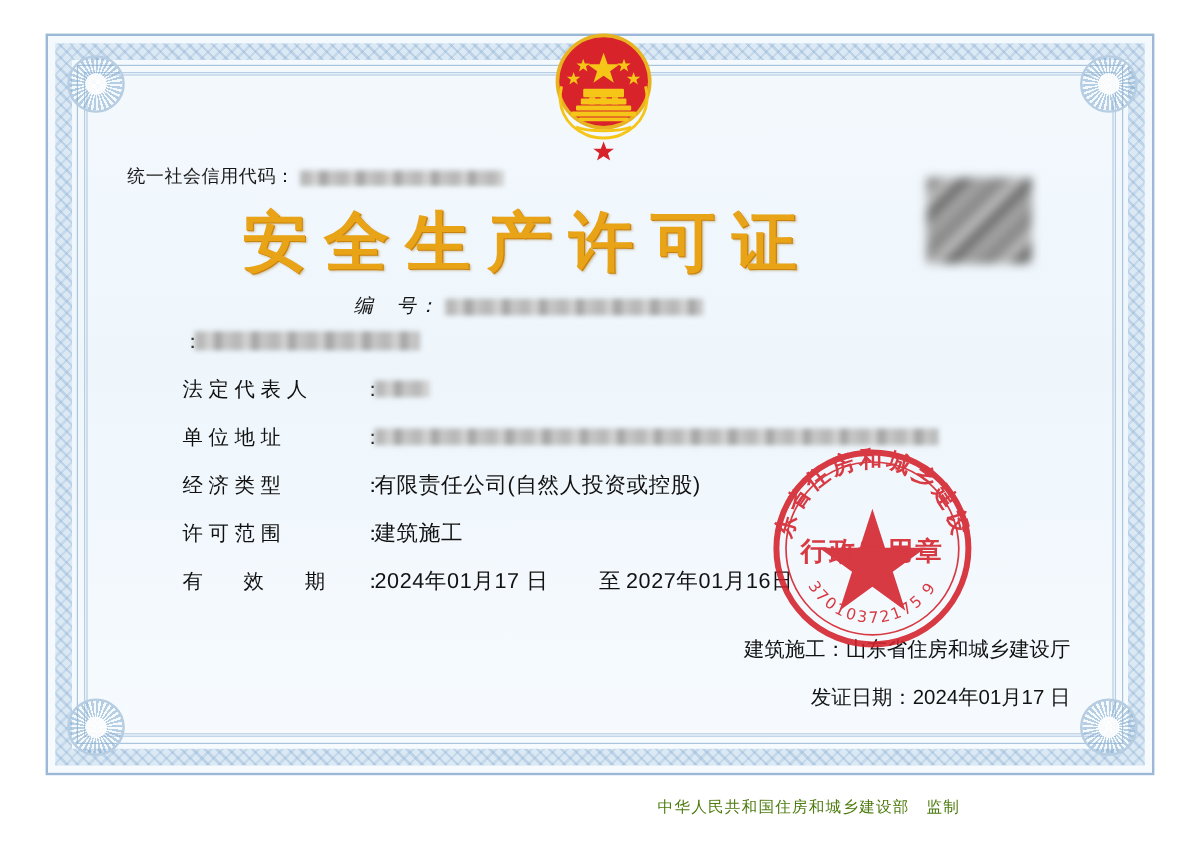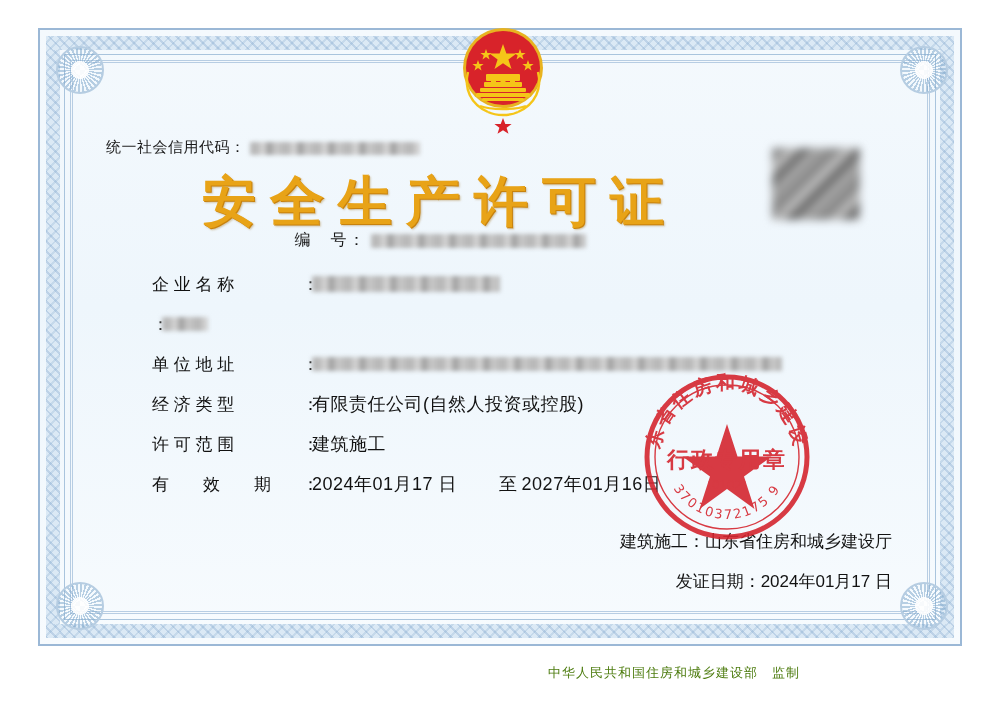--- a/index.html
+++ b/index.html
@@ -156,26 +156,27 @@
     font-size: 54px;
     font-weight: bold;
     letter-spacing: 14px;
     color: #e8a317;
     text-shadow: 1px 1px 0 #c8820d, 2px 2px 2px rgba(150,100,10,.35);
   }
 
   .serial-row {
     position: absolute;
     left: 0;
-    top: 100px;
+    top: 115px;
     width: 700px;
     text-align: center;
     font-size: 16px;
     color: #161616;
     letter-spacing: 2px;
+    font-style: italic;
   }
 
   .fields { position: absolute; left: 62px; top: 134px; width: 760px; }
   .field-row {
     display: flex;
     align-items: center;
     height: 40px;
     font-size: 17px;
     color: #121212;
   }
@@ -288,28 +289,28 @@
 
     <div class="main-title">安全生产许可证</div>
 
     <div class="serial-row">
       <span>编　号：</span><span class="redact num"></span>
     </div>
 
     <div class="fields">
 
       <div class="field-row">
-        <div class="field-label">企 业 名 称</div>
         <div class="field-colon">：</div>
         <div class="field-value">
             <span class="redact company"></span>
           </div>
       </div>
 
       <div class="field-row">
+        <div class="field-label">法 定 代 表 人</div>
         <div class="field-colon">：</div>
         <div class="field-value">
             <span class="redact person"></span>
           </div>
       </div>
 
       <div class="field-row">
         <div class="field-label">单 位 地 址</div>
         <div class="field-colon">：</div>
         <div class="field-value">

